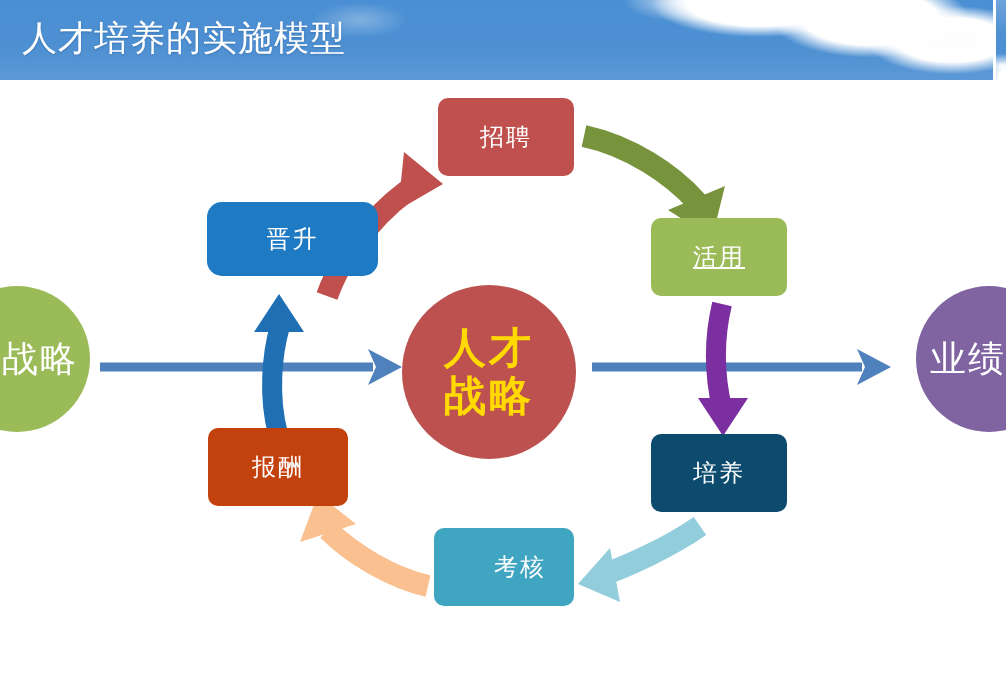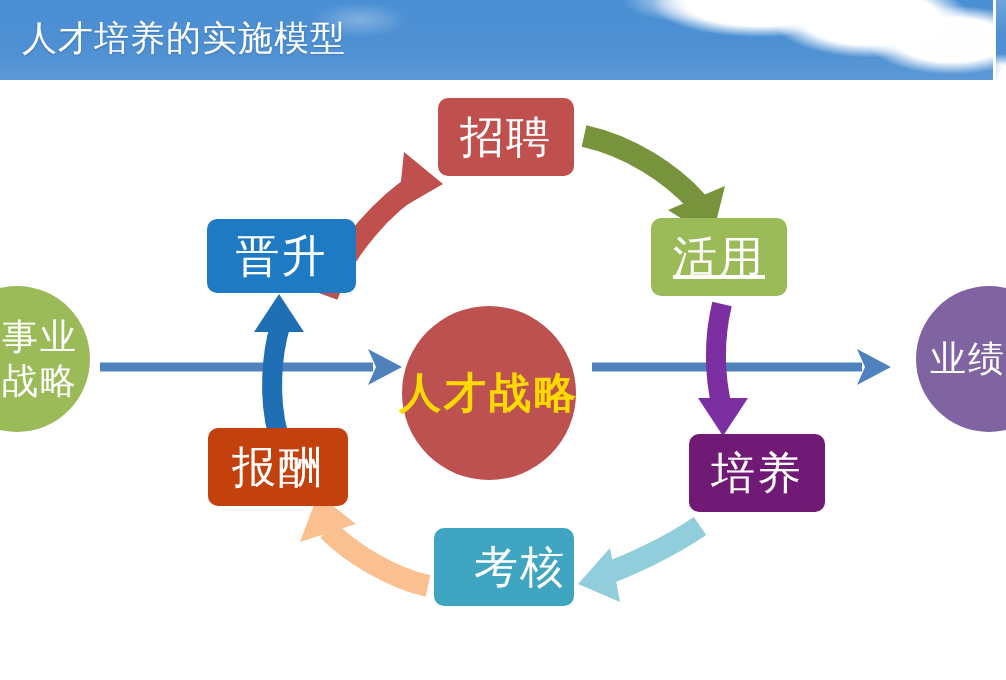--- a/index.html
+++ b/index.html
@@ -77,47 +77,48 @@
     width: 1006px; height: 594px;
   }
 
   
   .node {
     position: absolute;
     display: flex;
     align-items: center;
     justify-content: center;
     color: #ffffff;
-    font-size: 44px;
+    font-size: 24px;
     letter-spacing: 2px;
     white-space: nowrap;
     box-sizing: border-box;
   }
   .rect {
     border-radius: 10px;
   }
   .circle {
     border-radius: 50%;
   }
   .n-recruit { left: 438px; top: 12px;  width: 136px; height: 78px; background: #c0504d; }
-  .n-promote { left: 207px; top: 133px; width: 149px; height: 74px; background: #1f7ac4; }
+  .n-promote { left: 207px; top: 116px; width: 171px; height: 74px; background: #1f7ac4; border-radius: 15px; }
   .n-use     { left: 651px; top: 132px; width: 136px; height: 78px; background: #9bbb59; text-decoration: underline; }
   .n-reward  { left: 208px; top: 342px; width: 140px; height: 78px; background: #c2410c; }
-  .n-develop { left: 689px; top: 348px; width: 136px; height: 78px; background: #701a75; }
+  .n-develop { left: 651px; top: 348px; width: 136px; height: 78px; background: #0c4a6e; }
   .n-assess  { left: 434px; top: 442px; width: 140px; height: 78px; background: #40a5c0; padding-left: 32px; }
 
   .n-center {
-    left: 402px; top: 220px;
+    left: 402px; top: 199px;
     width: 174px; height: 174px;
     background: #bc514f;
     color: #ffd900;
     font-weight: bold;
     font-size: 42px;
     line-height: 48px;
     letter-spacing: 3px;
+    flex-direction: column;
     text-align: center;
   }
   .n-left {
     left: -56px; top: 200px;
     width: 146px; height: 146px;
     background: #9bbb59;
     font-size: 36px;
     line-height: 44px;
     flex-direction: column;
     justify-content: center;
@@ -187,21 +188,20 @@
       <polygon points="300,456 318,408 356,438" fill="#fac090"></polygon>
     </g>
 
     <g>
       <path d="M 278,348 C 268,310 272,268 280,240" stroke="#1f6fb5" stroke-width="20" fill="none" stroke-linecap="butt"></path>
       <polygon points="254,246 304,246 279,208" fill="#1f6fb5"></polygon>
     </g>
   </svg>
 
   <div class="node circle n-left">
-    <span>事业</span>
     <span>战略</span>
   </div>
 
   <div class="node circle n-center">
     <span>人才</span>
     <span>战略</span>
   </div>
 
   <div class="node circle n-right">
     <span>业绩</span>

